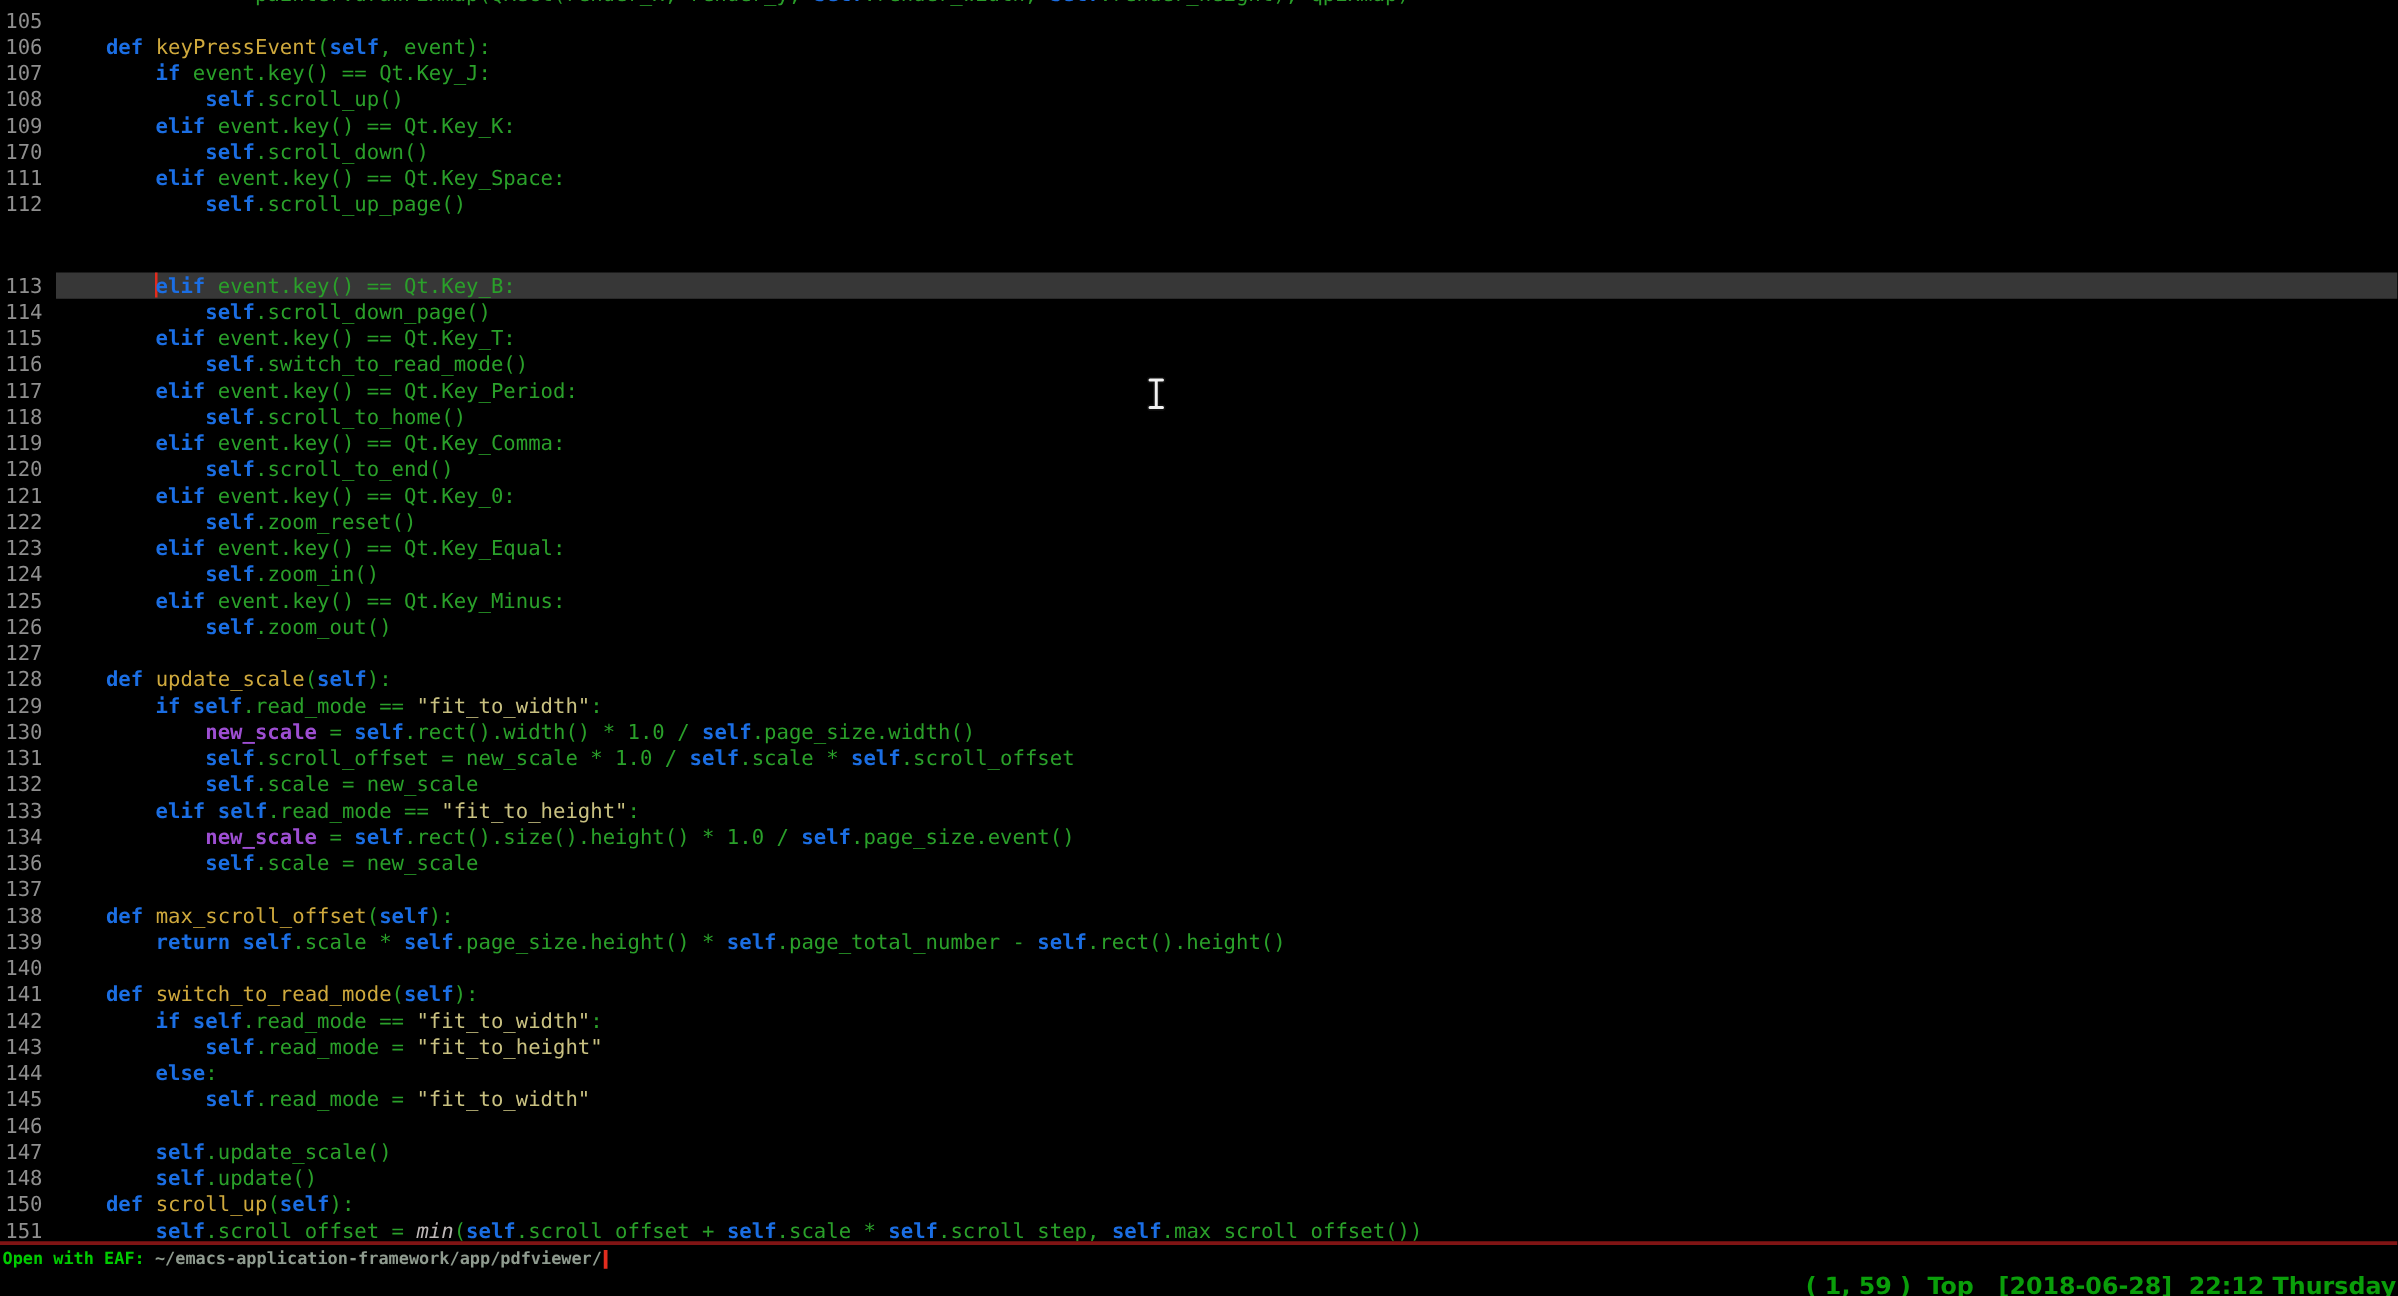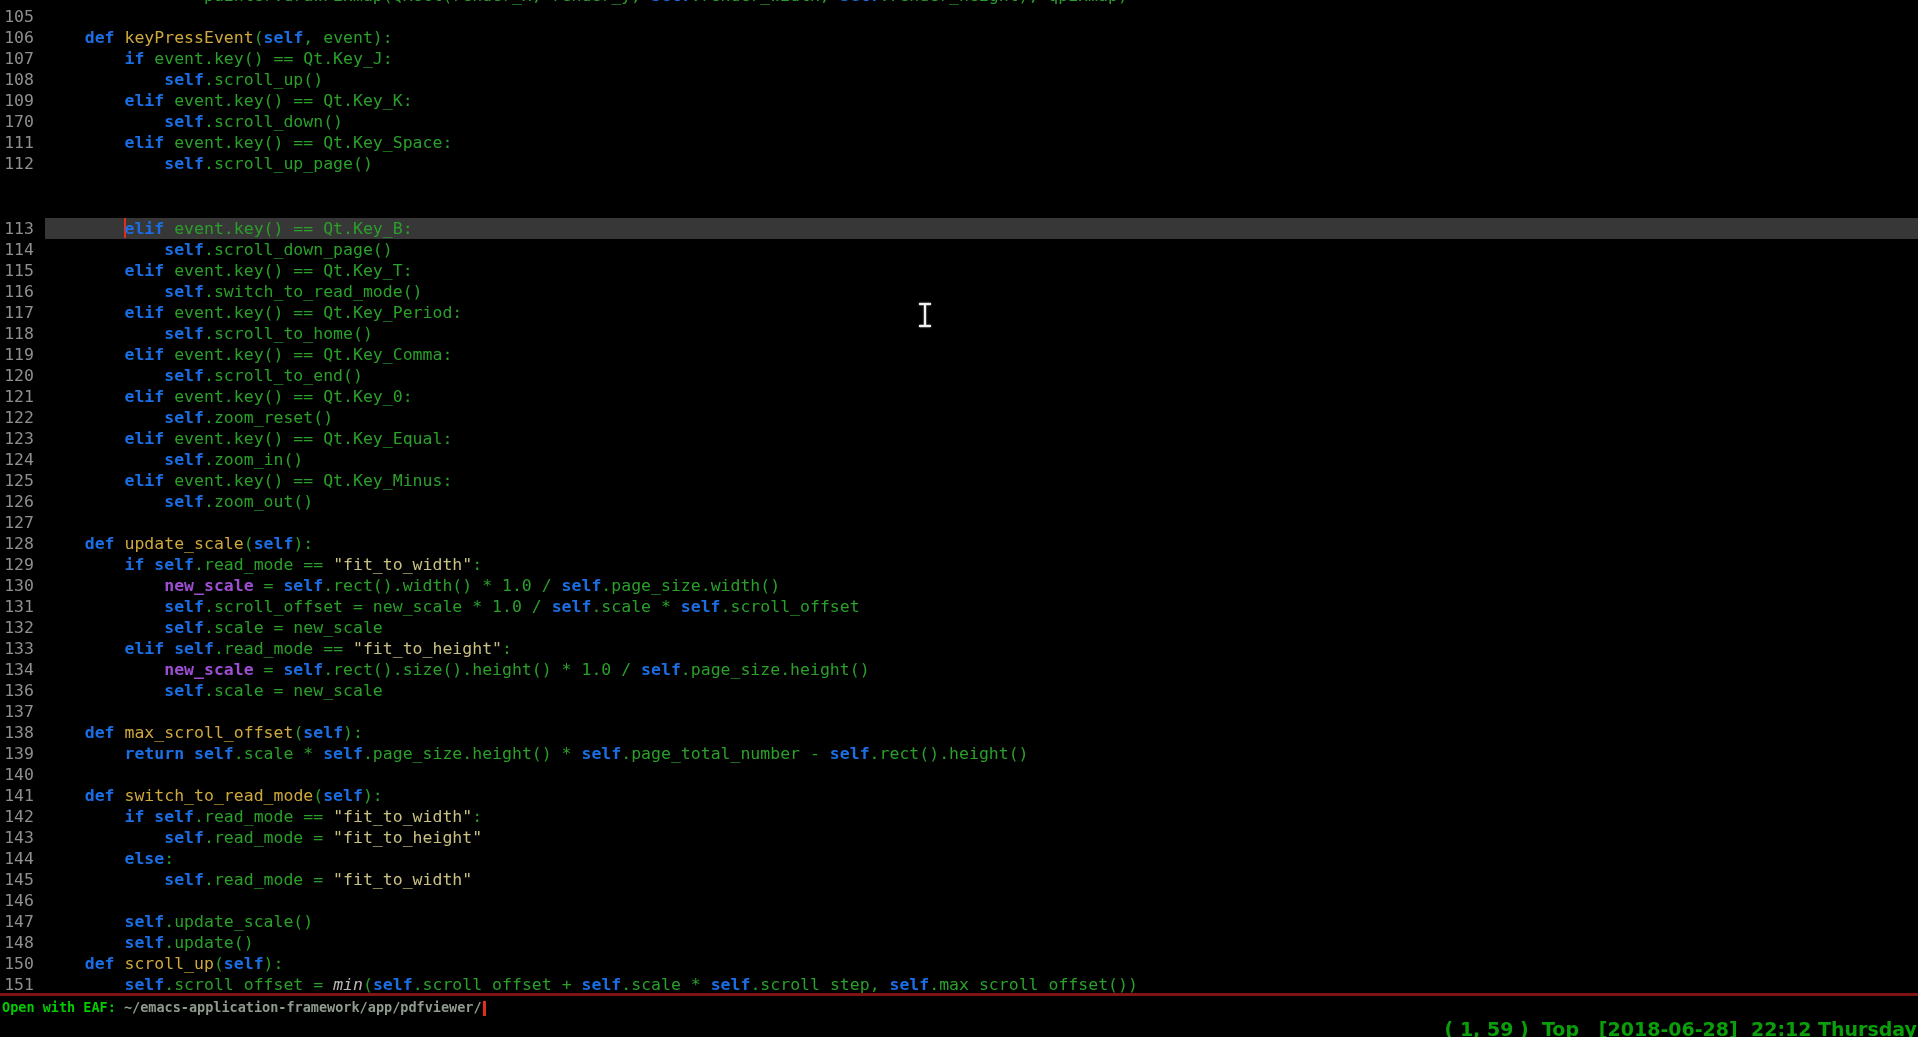--- a/index.html
+++ b/index.html
@@ -69,21 +69,21 @@
     <div class="line"><span class="lnum">124</span><span class="ltext"><span class="tk-g">            </span><span class="tk-kw">self</span><span class="tk-g">.zoom_in()</span></span></div>
     <div class="line"><span class="lnum">125</span><span class="ltext"><span class="tk-g">        </span><span class="tk-kw">elif</span><span class="tk-g"> event.key() == Qt.Key_Minus:</span></span></div>
     <div class="line"><span class="lnum">126</span><span class="ltext"><span class="tk-g">            </span><span class="tk-kw">self</span><span class="tk-g">.zoom_out()</span></span></div>
     <div class="line"><span class="lnum">127</span><span class="ltext"></span></div>
     <div class="line"><span class="lnum">128</span><span class="ltext"><span class="tk-g">    </span><span class="tk-kw">def</span><span class="tk-g"> </span><span class="tk-fn">update_scale</span><span class="tk-g">(</span><span class="tk-kw">self</span><span class="tk-g">):</span></span></div>
     <div class="line"><span class="lnum">129</span><span class="ltext"><span class="tk-g">        </span><span class="tk-kw">if</span><span class="tk-g"> </span><span class="tk-kw">self</span><span class="tk-g">.read_mode == </span><span class="tk-str">"fit_to_width"</span><span class="tk-g">:</span></span></div>
     <div class="line"><span class="lnum">130</span><span class="ltext"><span class="tk-g">            </span><span class="tk-v">new_scale</span><span class="tk-g"> = </span><span class="tk-kw">self</span><span class="tk-g">.rect().width() * 1.0 / </span><span class="tk-kw">self</span><span class="tk-g">.page_size.width()</span></span></div>
     <div class="line"><span class="lnum">131</span><span class="ltext"><span class="tk-g">            </span><span class="tk-kw">self</span><span class="tk-g">.scroll_offset = new_scale * 1.0 / </span><span class="tk-kw">self</span><span class="tk-g">.scale * </span><span class="tk-kw">self</span><span class="tk-g">.scroll_offset</span></span></div>
     <div class="line"><span class="lnum">132</span><span class="ltext"><span class="tk-g">            </span><span class="tk-kw">self</span><span class="tk-g">.scale = new_scale</span></span></div>
     <div class="line"><span class="lnum">133</span><span class="ltext"><span class="tk-g">        </span><span class="tk-kw">elif</span><span class="tk-g"> </span><span class="tk-kw">self</span><span class="tk-g">.read_mode == </span><span class="tk-str">"fit_to_height"</span><span class="tk-g">:</span></span></div>
-    <div class="line"><span class="lnum">134</span><span class="ltext"><span class="tk-g">            </span><span class="tk-v">new_scale</span><span class="tk-g"> = </span><span class="tk-kw">self</span><span class="tk-g">.rect().size().height() * 1.0 / </span><span class="tk-kw">self</span><span class="tk-g">.page_size.height()</span></span></div>
+    <div class="line"><span class="lnum">134</span><span class="ltext"><span class="tk-g">            </span><span class="tk-v">new_scale</span><span class="tk-g"> = </span><span class="tk-kw">self</span><span class="tk-g">.rect().size().height() * 1.0 / </span><span class="tk-kw">self</span><span class="tk-g">.page_size.event()</span></span></div>
     <div class="line"><span class="lnum">136</span><span class="ltext"><span class="tk-g">            </span><span class="tk-kw">self</span><span class="tk-g">.scale = new_scale</span></span></div>
     <div class="line"><span class="lnum">137</span><span class="ltext"></span></div>
     <div class="line"><span class="lnum">138</span><span class="ltext"><span class="tk-g">    </span><span class="tk-kw">def</span><span class="tk-g"> </span><span class="tk-fn">max_scroll_offset</span><span class="tk-g">(</span><span class="tk-kw">self</span><span class="tk-g">):</span></span></div>
     <div class="line"><span class="lnum">139</span><span class="ltext"><span class="tk-g">        </span><span class="tk-kw">return</span><span class="tk-g"> </span><span class="tk-kw">self</span><span class="tk-g">.scale * </span><span class="tk-kw">self</span><span class="tk-g">.page_size.height() * </span><span class="tk-kw">self</span><span class="tk-g">.page_total_number - </span><span class="tk-kw">self</span><span class="tk-g">.rect().height()</span></span></div>
     <div class="line"><span class="lnum">140</span><span class="ltext"></span></div>
     <div class="line"><span class="lnum">141</span><span class="ltext"><span class="tk-g">    </span><span class="tk-kw">def</span><span class="tk-g"> </span><span class="tk-fn">switch_to_read_mode</span><span class="tk-g">(</span><span class="tk-kw">self</span><span class="tk-g">):</span></span></div>
     <div class="line"><span class="lnum">142</span><span class="ltext"><span class="tk-g">        </span><span class="tk-kw">if</span><span class="tk-g"> </span><span class="tk-kw">self</span><span class="tk-g">.read_mode == </span><span class="tk-str">"fit_to_width"</span><span class="tk-g">:</span></span></div>
     <div class="line"><span class="lnum">143</span><span class="ltext"><span class="tk-g">            </span><span class="tk-kw">self</span><span class="tk-g">.read_mode = </span><span class="tk-str">"fit_to_height"</span></span></div>
     <div class="line"><span class="lnum">144</span><span class="ltext"><span class="tk-g">        </span><span class="tk-kw">else</span><span class="tk-g">:</span></span></div>
     <div class="line"><span class="lnum">145</span><span class="ltext"><span class="tk-g">            </span><span class="tk-kw">self</span><span class="tk-g">.read_mode = </span><span class="tk-str">"fit_to_width"</span></span></div>

